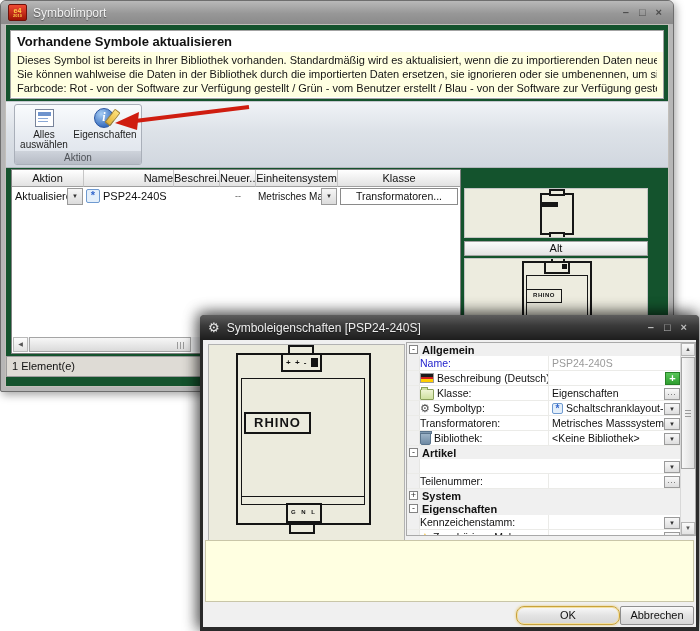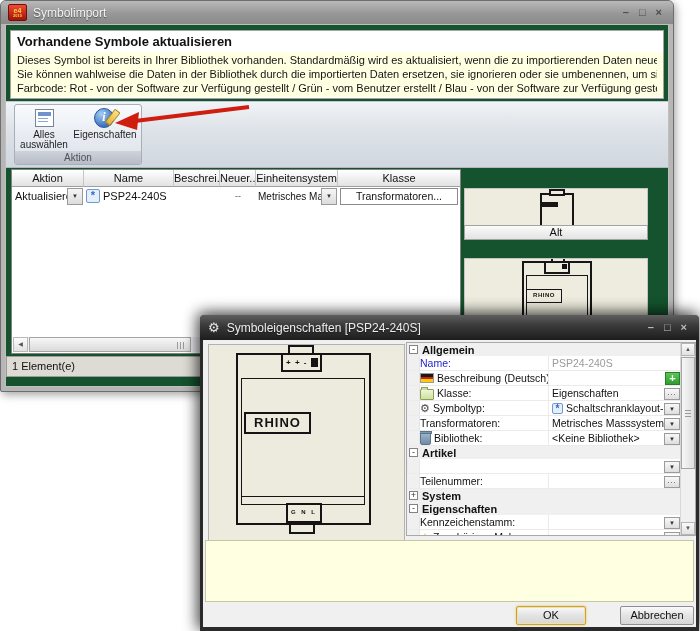--- a/index.html
+++ b/index.html
@@ -49,21 +49,21 @@
         background:linear-gradient(#ffe27a,#e2b238);border:1px solid #a8862a;border-radius:1px;transform:rotate(38deg);}
 
   .arrow-svg{position:absolute;left:100px;top:95px;width:165px;height:45px;pointer-events:none;}
 
   
   .stable{position:absolute;left:5px;top:144px;width:448px;height:183px;background:#fff;border:1px solid #828282;}
   .thead{display:flex;height:17px;}
   .th{box-sizing:border-box;background:linear-gradient(#ffffff,#efefef 55%,#e2e2e2);
       border-right:1px solid #c6c6c6;border-bottom:1px solid #9f9f9f;font-size:11px;
       text-align:center;line-height:16px;overflow:hidden;white-space:nowrap;}
-  .c1{width:72px;} .c2{width:90px;} .c3{width:46px;} .c4{width:36px;} .c5{width:82px;} .c6{flex:1;border-right:none;}
+  .c1{width:72px;} .c2{width:90px;text-align:right;} .c3{width:46px;} .c4{width:36px;} .c5{width:82px;} .c6{flex:1;border-right:none;}
   .trow{display:flex;height:18px;align-items:center;font-size:11px;}
   .td{box-sizing:border-box;overflow:hidden;white-space:nowrap;height:18px;display:flex;align-items:center;}
   .td-aktion{width:72px;position:relative;padding-left:3px;}
   .dd{position:absolute;right:1px;top:1px;width:14px;height:15px;border:1px solid #9a9a9a;
       background:linear-gradient(#f6f6f6,#dcdcdc);font-size:6px;text-align:center;line-height:14px;color:#333;}
   .td-name{width:90px;gap:3px;padding-left:2px;}
   .symico{flex:0 0 auto;width:12px;height:12px;border:1px solid #6f9ad0;background:#e4effa;border-radius:2px;
       color:#3366cc;font-size:11px;font-weight:bold;line-height:10px;text-align:center;}
   .symico::before{content:"*";}
   .td-beschrei{width:46px;} .td-neuer{width:36px;justify-content:center;color:#555;font-size:9px;}
@@ -171,21 +171,21 @@
   .vbtn.up{top:0;} .vbtn.down{bottom:0;}
   .vthumb{position:absolute;left:0;right:0;top:14px;height:112px;box-sizing:border-box;border:1px solid #a5a5a5;
       background:linear-gradient(90deg,#f7f7f7,#dedede);}
   .vthumb::after{content:"";position:absolute;left:3px;right:3px;top:52px;height:7px;
       background:repeating-linear-gradient(#9a9a9a 0 1px,transparent 1px 3px);}
 
   .notebox{position:absolute;left:2px;top:200px;width:489px;height:62px;box-sizing:border-box;
       background:#ffffe1;border:1px solid #c9c6a8;}
   .btn{position:absolute;top:266px;height:19px;box-sizing:border-box;font-size:11px;text-align:center;line-height:17px;
       background:linear-gradient(#f9f9f9,#e3e3e3 50%,#d6d6d6);border:1px solid #8e8e8e;border-radius:2px;cursor:default;}
-  .btn-ok{left:313px;width:70px;border-color:#c8a23c;box-shadow:inset 0 0 0 1px #f4e0a0,0 0 3px #e8c868;}
+  .btn-ok{left:313px;width:104px;border-color:#c8a23c;box-shadow:inset 0 0 0 1px #f4e0a0,0 0 3px #e8c868;border-radius:8px;}
   .btn-cancel{left:417px;width:74px;}
 </style>
 </head>
 <body>
 
 <div id="stage">
 
   <div class="win1">
     <div class="win1-title">
       <span class="app-icon">
@@ -266,21 +266,21 @@
         </div>
       </div>
 
       <div class="statusbar">1 Element(e)</div>
 
       <div class="pane-view" style="top:163px;height:50px;">
         <div class="neu-sym">
           <div class="neu-bar"></div>
         </div>
       </div>
-      <div class="pane-bar" style="top:200px;">Alt</div>
+      <div class="pane-bar" style="top:216px;">Alt</div>
       <div class="pane-view" style="top:233px;height:128px;">
         <div class="alt-outer"></div>
         <div class="alt-tab"></div>
         <div class="alt-term"></div>
         <div class="alt-inner"></div>
         <div class="alt-rhino">RHINO</div>
       </div>
 
     </div>
 

